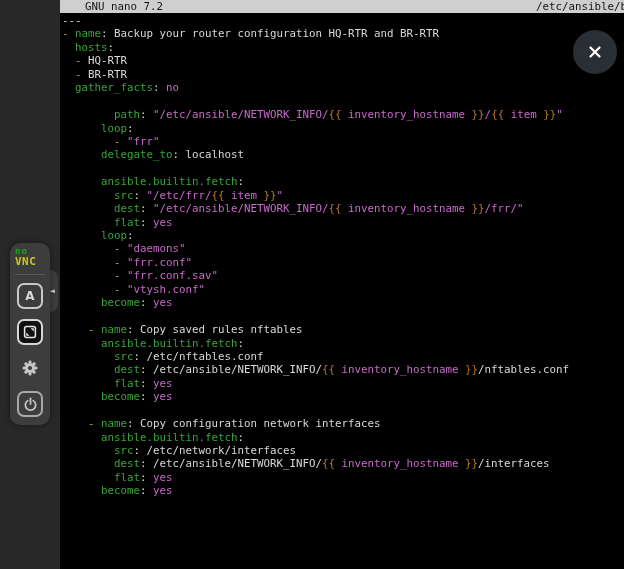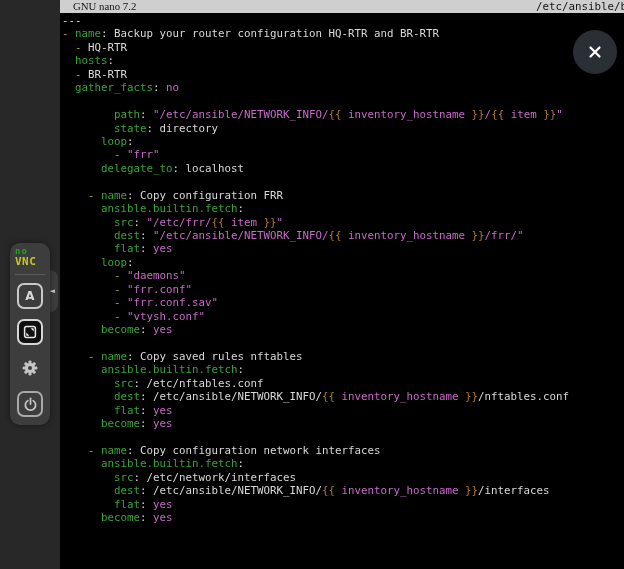--- a/index.html
+++ b/index.html
@@ -34,21 +34,21 @@
   .btn-fs{border:2px solid #d6d6d6;border-radius:7px;background:#101010;}
   .btn-gear{border:2px solid transparent;}
   .btn-power{border:2px solid #a8a8a8;border-radius:7px;}
 
   
   .terminal{position:absolute;left:60px;top:0;width:564px;height:569px;
             background:var(--terminal-bg,#000);}
   .titlebar{position:absolute;left:0;top:0;right:0;height:13px;
             background:var(--titlebar-bg,#cfcfcf);color:var(--titlebar-fg,#141414);
             font-size:10.8px;line-height:13px;overflow:hidden;}
-  .tb-left{padding-left:13px;font-family:Liberation Serif, serif;}
+  .tb-left{padding-left:25px;}
   .tb-right{position:absolute;right:-3px;top:0;}
   .editor{position:absolute;left:2px;top:14px;right:0;bottom:0;overflow:hidden;
           font-size:10.8px;line-height:13.45px;color:var(--text,#d8d8d8);
           cursor:text;}
   .line{height:13.45px;white-space:pre;}
   .seg-t{color:var(--text,#d8d8d8);}
   .seg-k{color:var(--key-green,#3aa33a);}
   .seg-s{color:var(--string-magenta,#c869c8);}
   .seg-d{color:var(--dash-yellow,#b2a13e);}
   .seg-b{color:var(--brace-orange,#b1772f);}
@@ -111,32 +111,30 @@
   </div>
 
   <div class="terminal">
     <div class="titlebar">
       <span class="tb-left">GNU nano 7.2</span>
       <span class="tb-right">/etc/ansible/b</span>
     </div>
     <div class="editor" id="editor">
         <div class="line"><span class="seg-t">---</span></div>
         <div class="line"><span class="seg-d">- </span><span class="seg-k">name</span><span class="seg-t">: Backup your router configuration HQ-RTR and BR-RTR</span></div>
+        <div class="line"><span class="seg-t">  </span><span class="seg-k">hosts</span><span class="seg-t">:</span></div>
         <div class="line"><span class="seg-t">  </span><span class="seg-d">- </span><span class="seg-t">HQ-RTR</span></div>
-        <div class="line"><span class="seg-t">  </span><span class="seg-k">hosts</span><span class="seg-t">:</span></div>
         <div class="line"><span class="seg-t">  </span><span class="seg-d">- </span><span class="seg-t">BR-RTR</span></div>
         <div class="line"><span class="seg-t">  </span><span class="seg-k">gather_facts</span><span class="seg-t">: </span><span class="seg-s">no</span></div>
         <div class="line"></div>
         <div class="line"><span class="seg-t">        </span><span class="seg-k">path</span><span class="seg-t">: </span><span class="seg-s">"/etc/ansible/NETWORK_INFO/</span><span class="seg-b">{{</span><span class="seg-s"> inventory_hostname </span><span class="seg-b">}}</span><span class="seg-s">/</span><span class="seg-b">{{</span><span class="seg-s"> item </span><span class="seg-b">}}</span><span class="seg-s">"</span></div>
-        <div class="line"><span class="seg-t">        </span><span class="seg-k">state</span><span class="seg-t">: directory</span></div>
         <div class="line"><span class="seg-t">      </span><span class="seg-k">loop</span><span class="seg-t">:</span></div>
         <div class="line"><span class="seg-t">        </span><span class="seg-d">- </span><span class="seg-s">"frr"</span></div>
         <div class="line"><span class="seg-t">      </span><span class="seg-k">delegate_to</span><span class="seg-t">: localhost</span></div>
         <div class="line"></div>
-        <div class="line"><span class="seg-t">    </span><span class="seg-d">- </span><span class="seg-k">name</span><span class="seg-t">: Copy configuration FRR</span></div>
         <div class="line"><span class="seg-t">      </span><span class="seg-k">ansible.builtin.fetch</span><span class="seg-t">:</span></div>
         <div class="line"><span class="seg-t">        </span><span class="seg-k">src</span><span class="seg-t">: </span><span class="seg-s">"/etc/frr/</span><span class="seg-b">{{</span><span class="seg-s"> item </span><span class="seg-b">}}</span><span class="seg-s">"</span></div>
         <div class="line"><span class="seg-t">        </span><span class="seg-k">dest</span><span class="seg-t">: </span><span class="seg-s">"/etc/ansible/NETWORK_INFO/</span><span class="seg-b">{{</span><span class="seg-s"> inventory_hostname </span><span class="seg-b">}}</span><span class="seg-s">/frr/"</span></div>
         <div class="line"><span class="seg-t">        </span><span class="seg-k">flat</span><span class="seg-t">: </span><span class="seg-s">yes</span></div>
         <div class="line"><span class="seg-t">      </span><span class="seg-k">loop</span><span class="seg-t">:</span></div>
         <div class="line"><span class="seg-t">        </span><span class="seg-d">- </span><span class="seg-s">"daemons"</span></div>
         <div class="line"><span class="seg-t">        </span><span class="seg-d">- </span><span class="seg-s">"frr.conf"</span></div>
         <div class="line"><span class="seg-t">        </span><span class="seg-d">- </span><span class="seg-s">"frr.conf.sav"</span></div>
         <div class="line"><span class="seg-t">        </span><span class="seg-d">- </span><span class="seg-s">"vtysh.conf"</span></div>
         <div class="line"><span class="seg-t">      </span><span class="seg-k">become</span><span class="seg-t">: </span><span class="seg-s">yes</span></div>

